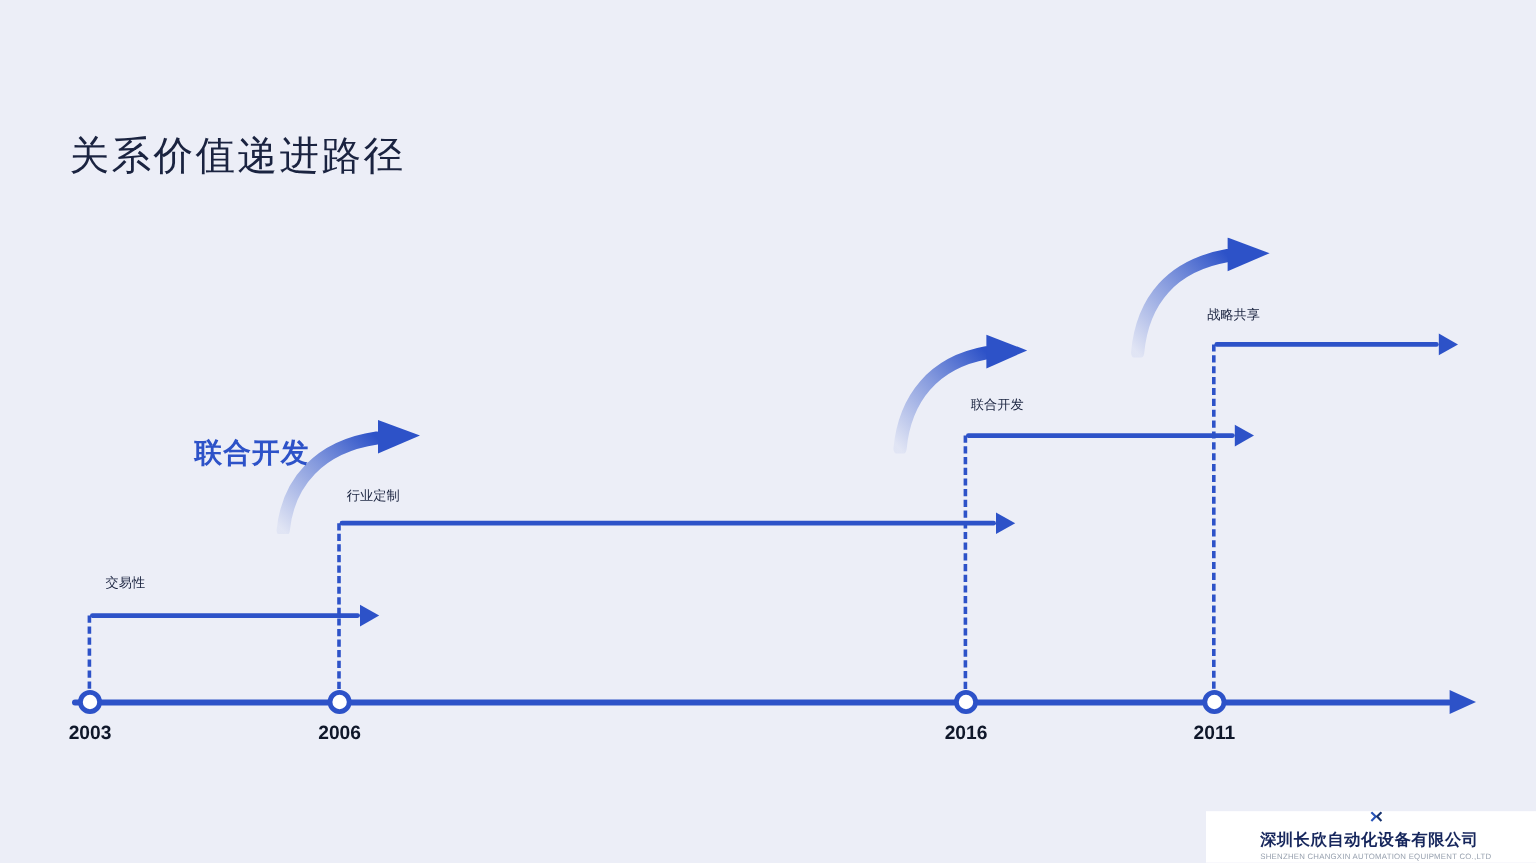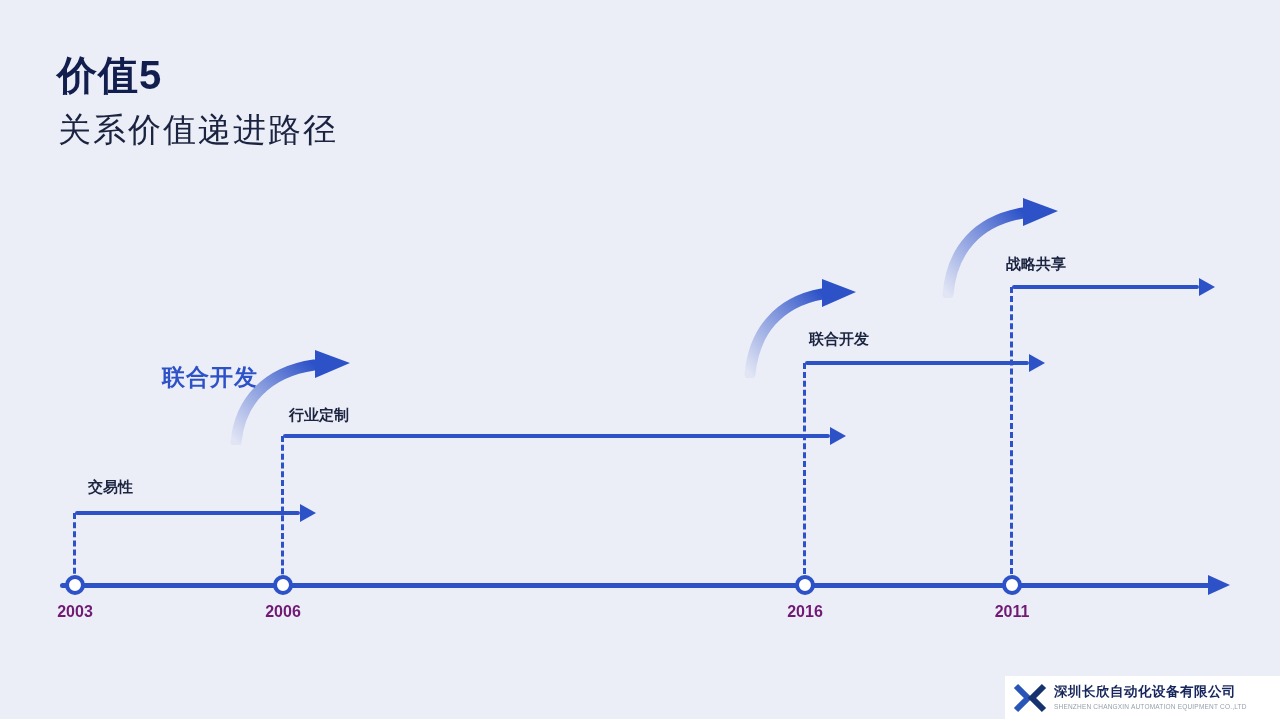--- a/index.html
+++ b/index.html
@@ -27,56 +27,55 @@
     position:absolute;left:1208px;top:575px;width:0;height:0;z-index:2;
     border-top:10px solid transparent;border-bottom:10px solid transparent;
     border-left:22px solid #2d52c8;
   }
   .dot{
     position:absolute;width:12px;height:12px;border-radius:50%;
     background:#ffffff;border:4px solid #2d52c8;z-index:3;top:575px;
   }
   .year{
     position:absolute;top:603px;width:60px;text-align:center;
-    font-size:16px;font-weight:600;color:#701a75;
+    font-size:16px;font-weight:600;color:#0f172a;
   }
   .vdash{
     position:absolute;width:0;border-left:3px dashed #2d52c8;z-index:1;
   }
   .hline{
     position:absolute;height:4px;background:#2d52c8;border-radius:2px;z-index:2;
   }
   .hhead{
     position:absolute;width:0;height:0;z-index:2;
     border-top:9px solid transparent;border-bottom:9px solid transparent;
     border-left:16px solid #2d52c8;
   }
   .step-label{
-    position:absolute;font-size:15px;font-weight:700;color:#1b2440;white-space:nowrap;
+    position:absolute;font-size:11px;font-weight:400;color:#1b2440;white-space:nowrap;
   }
   .driver-label{
     position:absolute;font-size:23px;font-weight:700;color:#2d52c8;white-space:nowrap;letter-spacing:1px;
   }
   .swoosh{position:absolute;z-index:2;}
   
   .footer{
     position:absolute;left:1005px;top:676px;width:275px;height:43px;
     background:#ffffff;display:flex;align-items:center;gap:7px;
-    padding-left:8px;box-sizing:border-box;
+    padding-left:8px;box-sizing:border-box;flex-direction:column;
   }
   .footer .txt{display:flex;flex-direction:column;line-height:1.25;}
   .company-cn{font-size:13.5px;font-weight:700;color:#16265c;letter-spacing:0.5px;}
   .company-en{font-size:6.5px;color:#97a0ae;letter-spacing:0.2px;margin-top:2px;}
 </style>
 </head>
 <body>
 
 <div class="slide">
 
-  <div class="title">价值5</div>
   <div class="subtitle">关系价值递进路径</div>
 
   <div class="axis-line"></div>
   <div class="axis-head"></div>
 
   <div class="vdash" style="left:73px;top:513px;height:70px;"></div>
   <div class="hline" style="left:75px;top:511px;width:225px;"></div>
   <div class="hhead" style="left:300px;top:504px;"></div>
   <div class="step-label" style="left:88px;top:478px;">交易性</div>
   <div class="dot" style="left:65px;"></div>

